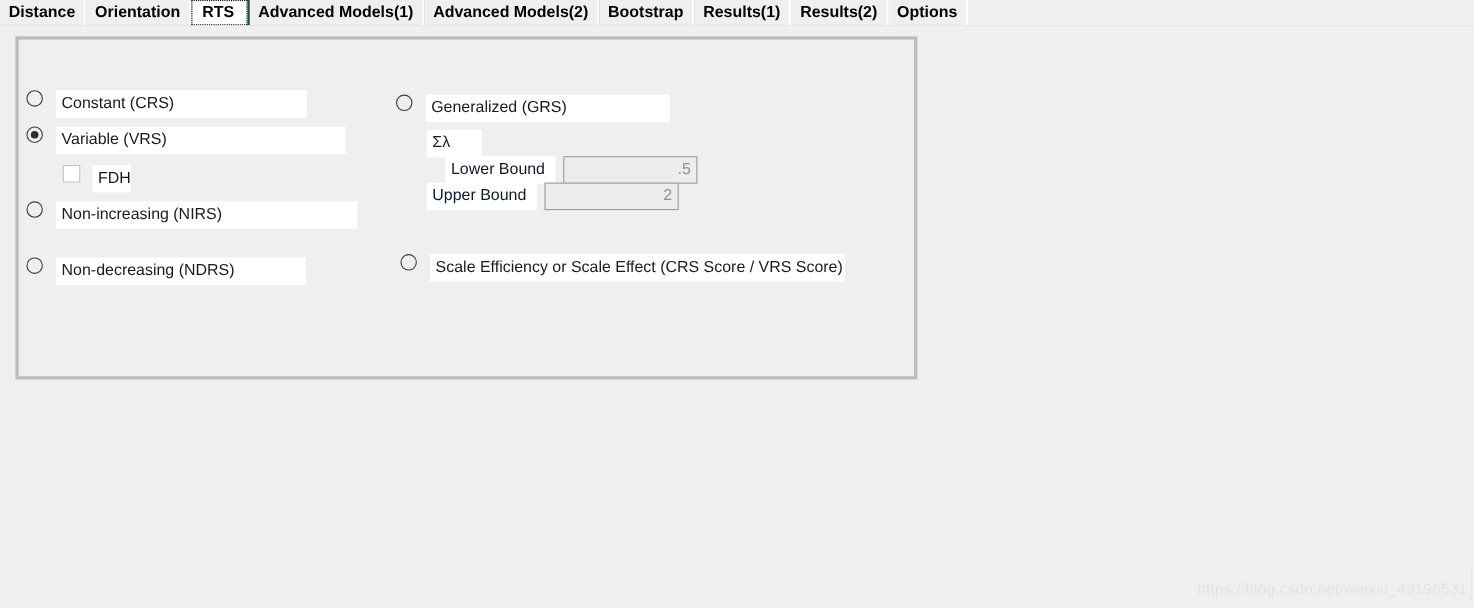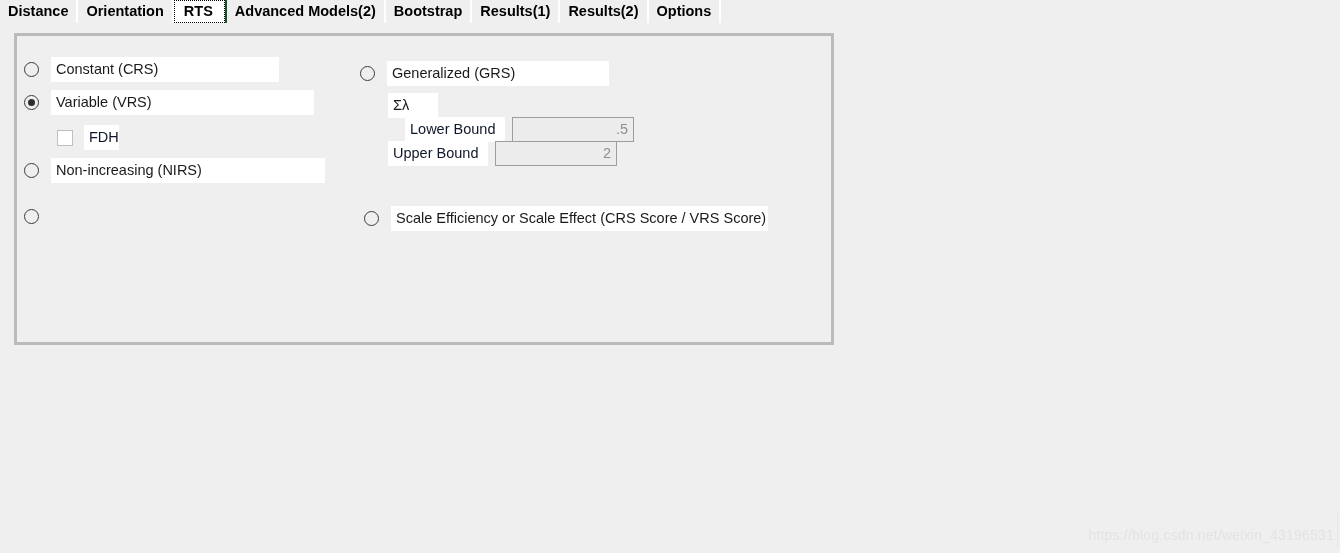--- a/index.html
+++ b/index.html
@@ -68,21 +68,21 @@
     width: 820px;
     height: 312px;
     border: 3px solid #bbbbbb;
     background: #efefef;
     box-sizing: border-box;
   }
 
   .opt-row {
     position: absolute;
     display: flex;
-    align-items: center;
+    margin-top: 25px;
   }
 
   
   .radio {
     width: 15px;
     height: 15px;
     border-radius: 50%;
     border: 1.6px solid #3c3c3c;
     background: #efefef;
     box-sizing: border-box;
@@ -158,20 +158,21 @@
     background: #e6e6e6;
   }
 </style>
 </head>
 <body>
 
 <div id="tabbar">
   <div class="tab">Distance</div>
   <div class="tab">Orientation</div>
   <div class="tab active">RTS</div>
+  <div class="tab">Advanced Models(1)</div>
   <div class="tab">Advanced Models(2)</div>
   <div class="tab">Bootstrap</div>
   <div class="tab">Results(1)</div>
   <div class="tab">Results(2)</div>
   <div class="tab">Options</div>
   <div id="tabbar-filler"></div>
 </div>
 <div id="tabbar-underline"></div>
 
 <div id="rts-panel">
@@ -191,20 +192,21 @@
     <span class="field disabled" style="width:35px; margin-left:11px;">FDH</span>
   </div>
 
   <div class="opt-row" style="left:7px; top:122px;">
     <span class="radio"></span>
     <span class="field" style="width:274px; margin-left:12px;">Non-increasing (NIRS)</span>
   </div>
 
   <div class="opt-row" style="left:7px; top:173px;">
     <span class="radio"></span>
+    <span class="field" style="width:227px; margin-left:12px;">Non-decreasing (NDRS)</span>
   </div>
 
   <div class="opt-row" style="left:343px; top:25px;">
     <span class="radio"></span>
     <span class="field" style="width:222px; margin-left:12px;">Generalized (GRS)</span>
   </div>
 
   <div class="opt-row" style="left:371px; top:57px;">
     <span class="field" style="width:50px;">Σλ</span>
   </div>

